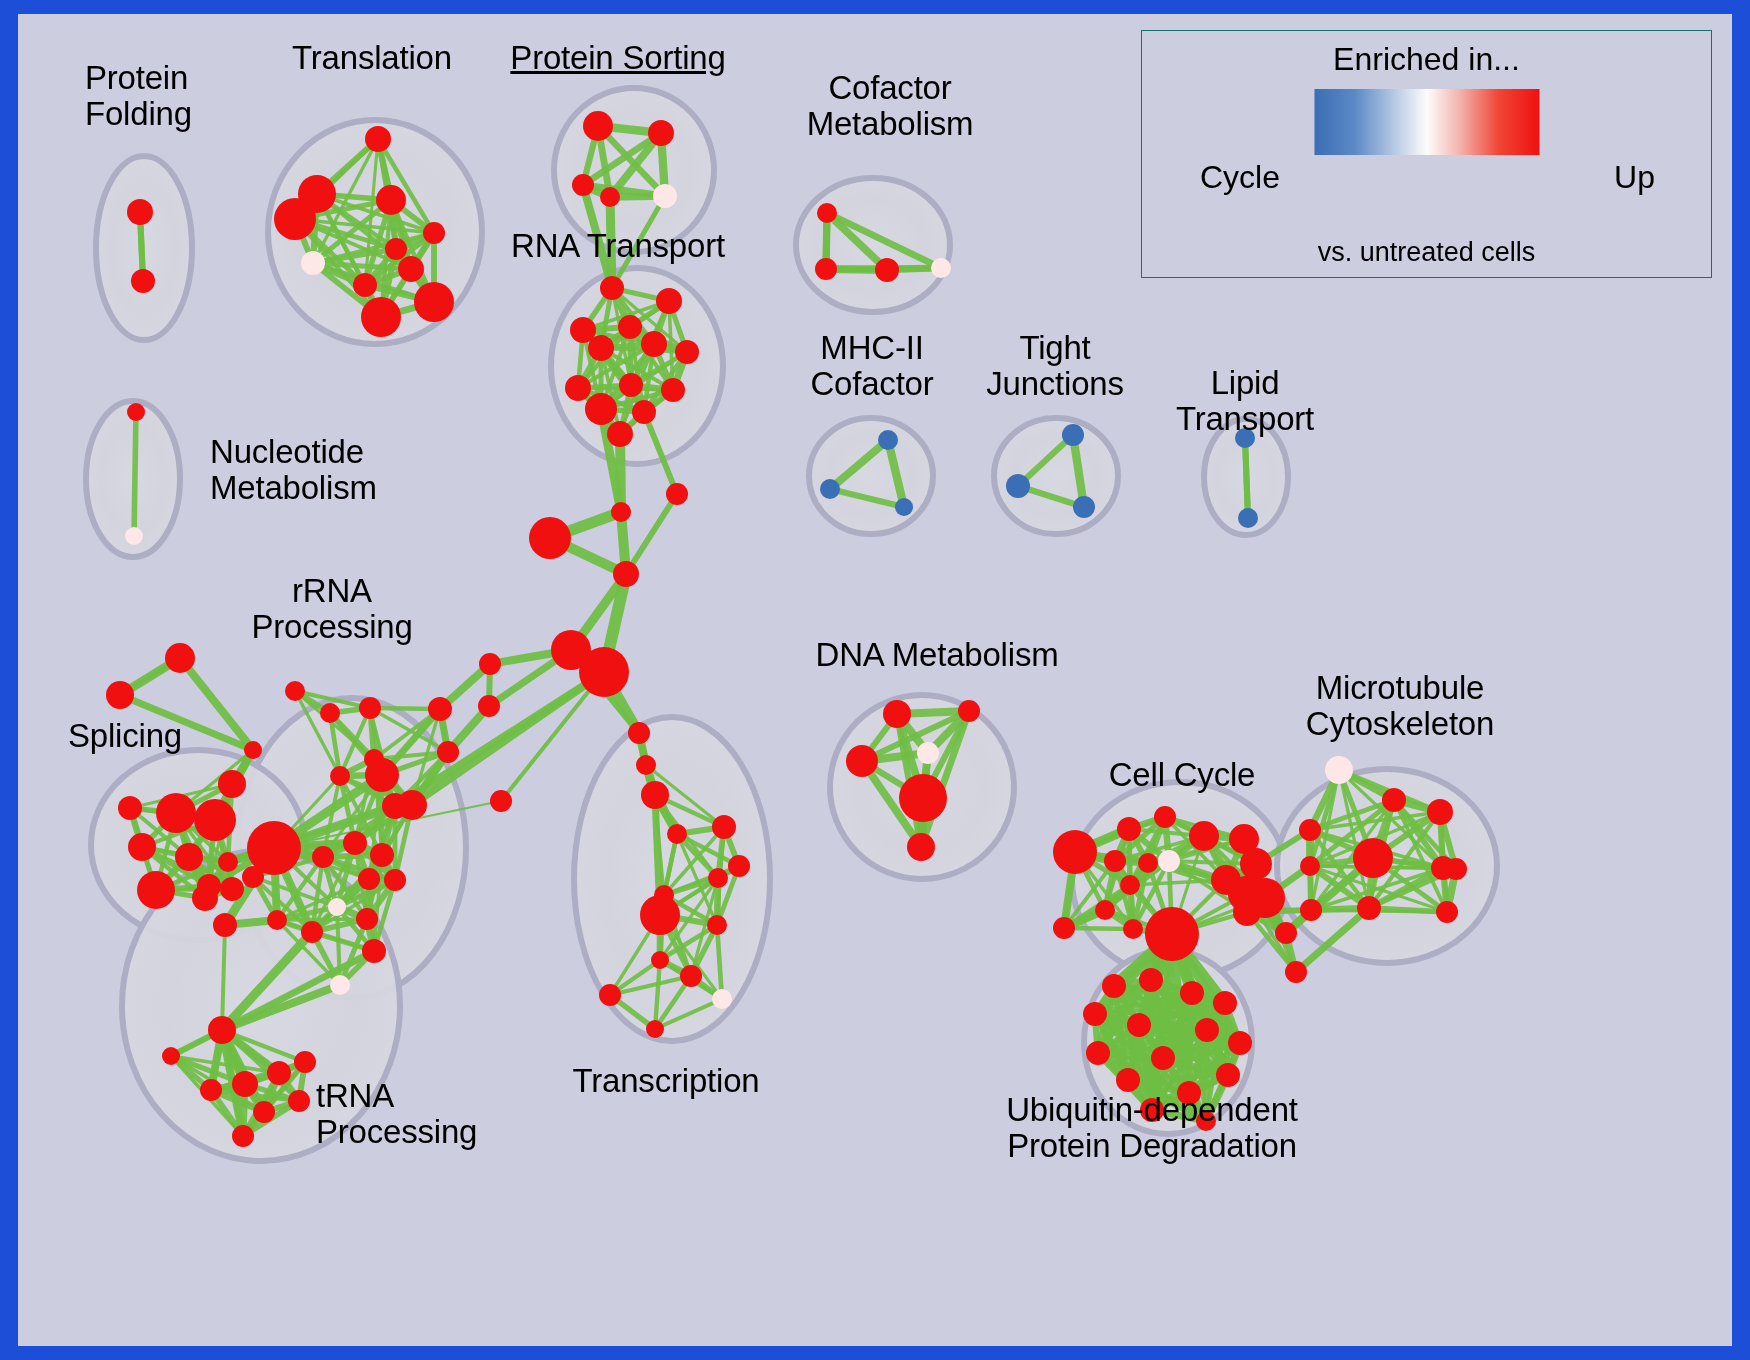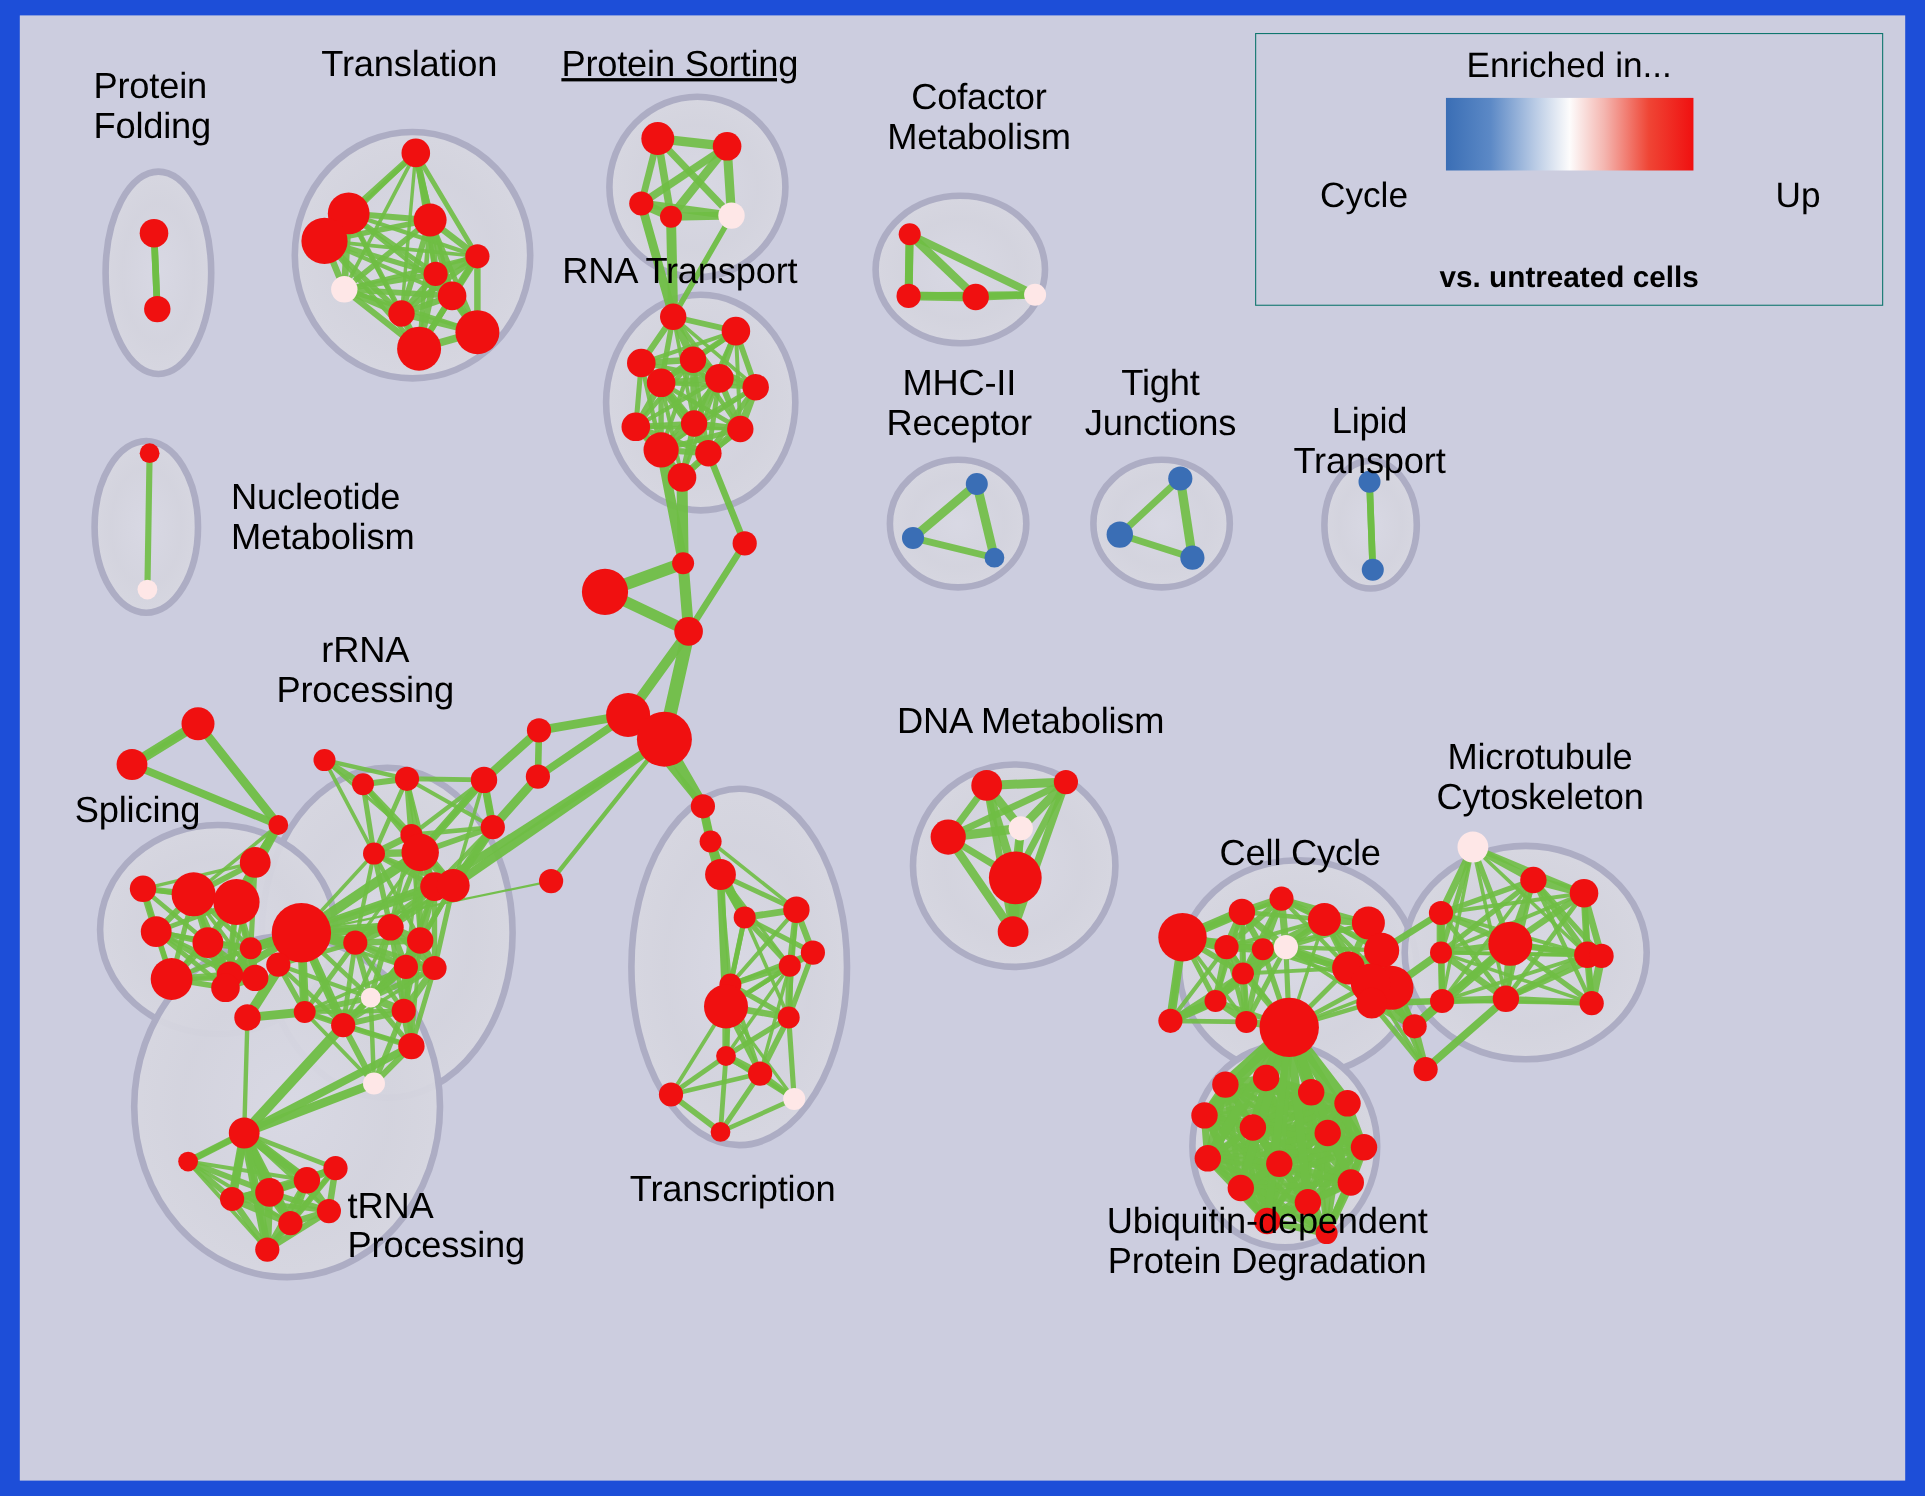--- a/index.html
+++ b/index.html
@@ -44,21 +44,21 @@
   }
   #legend-bar{
     position:absolute;left:50%;top:58px;
     transform:translateX(-50%);
     width:225px;height:66px;
     background:linear-gradient(to right,#3a6eb5 0%,#5c89c6 18%,#b9cbe5 36%,#fdfcfc 50%,#f4b6b0 64%,#ef4535 82%,#f01010 100%);
   }
   #legend-down{position:absolute;left:58px;top:128px;font-size:32px;color:#000;}
   #legend-up{position:absolute;right:56px;top:128px;font-size:32px;color:#000;}
   #legend-sub1{position:absolute;left:0;top:172px;width:100%;text-align:center;font-size:27px;color:#000;}
-  #legend-sub2{position:absolute;left:0;top:206px;width:100%;text-align:center;font-size:27px;color:#000;font-weight:bold;}
+  #legend-sub2{position:absolute;left:0;top:206px;width:100%;text-align:center;font-size:27px;color:#000;}
 </style>
 </head>
 <body>
 
 <div id="stage">
   <div id="canvas-bg"></div>
 
   <svg id="net" viewBox="0 0 1750 1360" xmlns="http://www.w3.org/2000/svg">
     <defs>
       <radialGradient id="clusterGrad" cx="50%" cy="50%" r="62%">
@@ -1001,21 +1001,21 @@
       <div class="cluster-label ta-l" style="left: 85px; top: 60px;">Protein
 Folding</div>
       <div class="cluster-label ta-c" style="left: 372px; top: 40px;">Translation</div>
       <div class="cluster-label ta-c" style="left: 618px; top: 40px; text-decoration: underline;">Protein Sorting</div>
       <div class="cluster-label ta-c" style="left: 618px; top: 228px;">RNA Transport</div>
       <div class="cluster-label ta-c" style="left: 890px; top: 70px;">Cofactor
 Metabolism</div>
       <div class="cluster-label ta-l" style="left: 210px; top: 434px;">Nucleotide
 Metabolism</div>
       <div class="cluster-label ta-c" style="left: 872px; top: 330px;">MHC-II
-Receptor</div>
+Cofactor</div>
       <div class="cluster-label ta-c" style="left: 1055px; top: 330px;">Tight
 Junctions</div>
       <div class="cluster-label ta-c" style="left: 1245px; top: 345px; margin-top: 20px;">Lipid
 Transport</div>
       <div class="cluster-label ta-c" style="left: 312px; top: 573px; margin-left: 20px;">rRNA
 Processing</div>
       <div class="cluster-label ta-l" style="left: 68px; top: 718px;">Splicing</div>
       <div class="cluster-label ta-l" style="left: 316px; top: 1078px;">tRNA
 Processing</div>
       <div class="cluster-label ta-c" style="left: 666px; top: 1063px;">Transcription</div>

